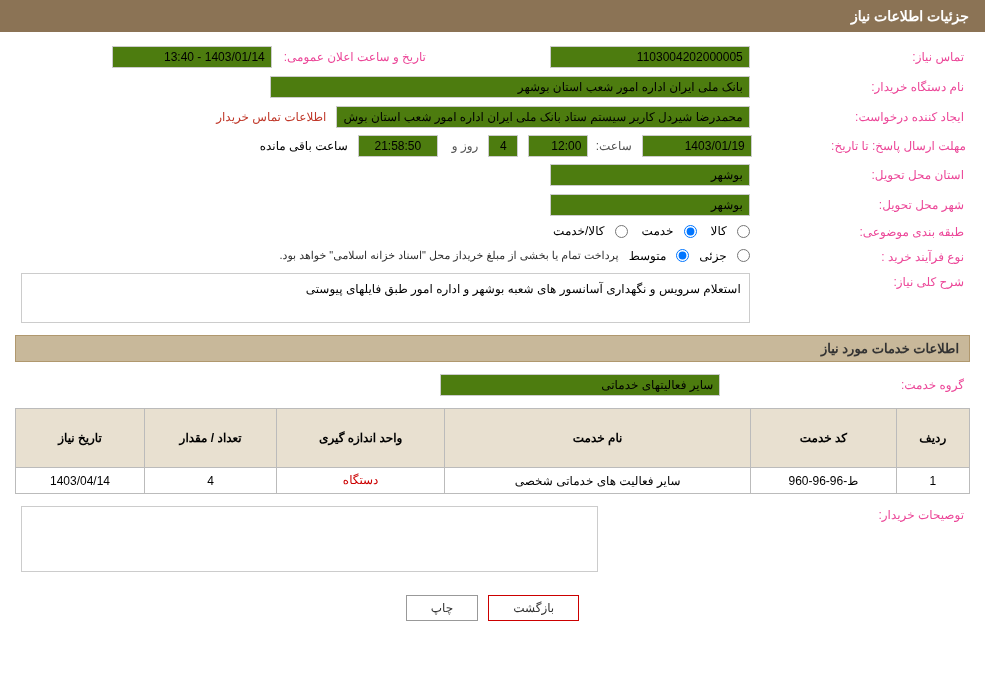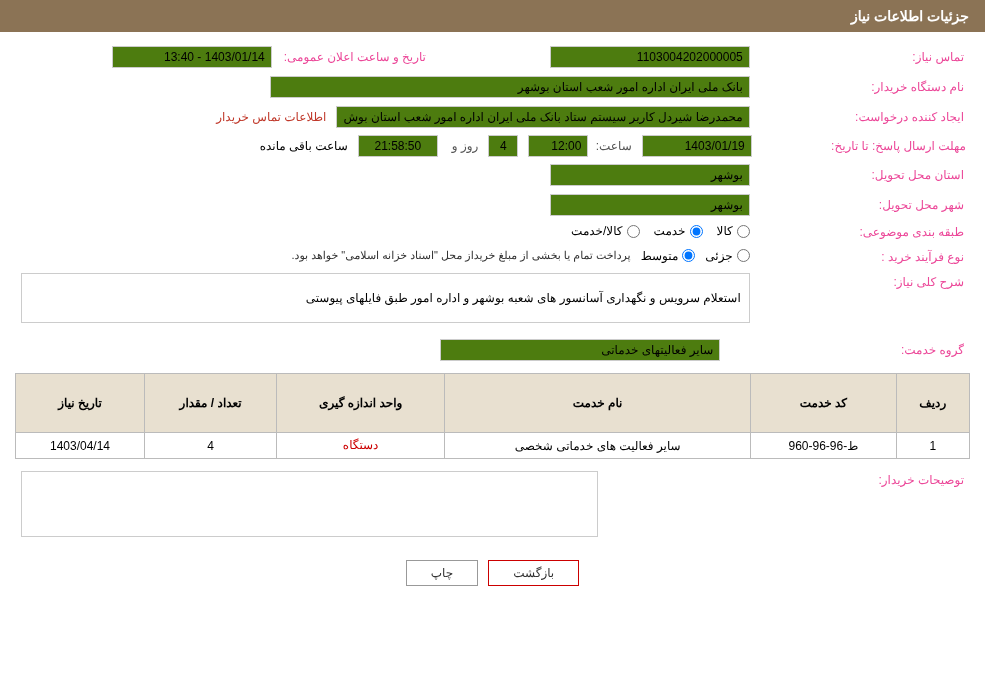--- a/index.html
+++ b/index.html
@@ -72,21 +72,21 @@
       padding: 3px 4px;
     }
     .radio-group {
       display: inline-flex;
       gap: 14px;
       align-items: center;
     }
     .radio-item {
       display: inline-flex;
       align-items: center;
-      gap: 4px;
+      gap: 10px;
     }
     .radio-item input[type="radio"] {
       margin: 0;
     }
     .note-text {
       color: #333;
       font-size: 11px;
     }
     .textarea-box {
       width: 100%;
@@ -254,26 +254,27 @@
               <input type="radio" name="noefarayand" checked="" style="">
               <span>متوسط</span>
             </label>
             <span class="note-text">پرداخت تمام یا بخشی از مبلغ خریداز محل "اسناد خزانه اسلامی" خواهد بود.</span>
           </div>
         </td>
       </tr>
       <tr>
         <td class="label-cell" style="vertical-align:top;padding-top:6px;">شرح کلی نیاز:</td>
         <td colspan="3">
-          <div style="border:1px solid #ccc;background:#fff;padding:17px 8px;min-height:50px;text-align:right;direction:rtl;">استعلام سرویس و نگهداری آسانسور های شعبه بوشهر و اداره امور طبق فایلهای پیوستی</div>
+          <div style="border:1px solid #ccc;background:#fff;padding:8px 8px;min-height:50px;text-align:right;direction:rtl;">استعلام سرویس و نگهداری آسانسور های شعبه بوشهر و اداره امور طبق فایلهای پیوستی</div>
         </td>
       </tr>
     </tbody>
       </table>
 
+    <div class="section-title">اطلاعات خدمات مورد نیاز</div>
 
     <table class="form-table">
       <tbody>
           <tr>
         <td class="label-cell" style="min-width:100px;">گروه خدمت:</td>
         <td>
           <span class="value-box" style="min-width:280px;">سایر فعالیتهای خدماتی</span>
         </td>
       </tr>
     </tbody>

